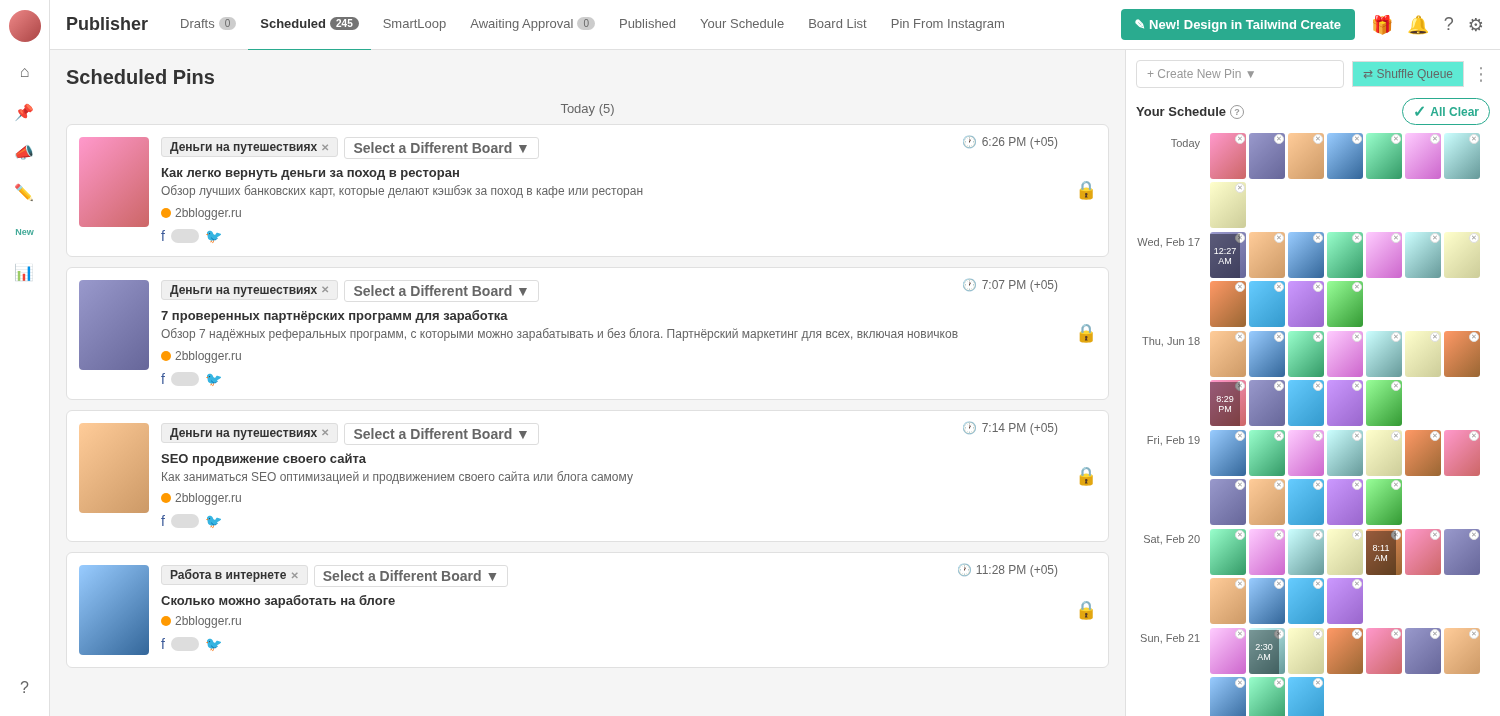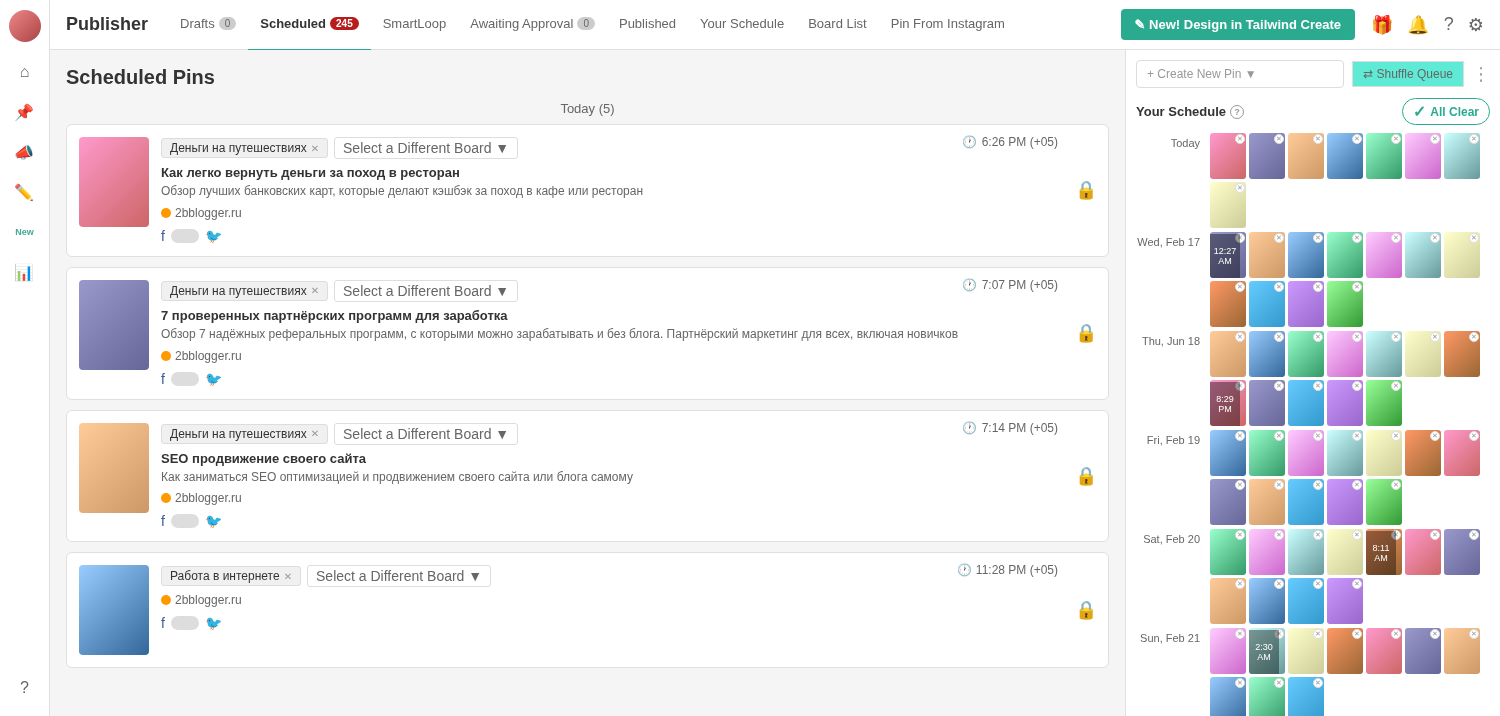--- a/index.html
+++ b/index.html
@@ -49,21 +49,21 @@
       font-size: 18px; font-weight: bold; color: #333; margin-right: 20px;
     }
     .nav-tabs {
       display: flex; align-items: center; gap: 0; flex: 1;
     }
     .nav-tab {
       padding: 0 12px; height: 54px; display: flex; align-items: center; cursor: pointer; color: #666; font-size: 13px; border-bottom: 3px solid transparent; white-space: nowrap;
     }
     .nav-tab.active { color: #333; border-bottom-color: #2aab8f; font-weight: 600; }
     .nav-badge {
-      background: #b91c1c; color: #fff; border-radius: 10px; padding: 1px 6px; font-size: 10px; margin-left: 4px;
+      background: #737373; color: #fff; border-radius: 10px; padding: 1px 6px; font-size: 10px; margin-left: 4px;
     }
     .nav-badge.gray { background: #ccc; color: #666; }
     .nav-create-btn {
       background: #2aab8f; color: #fff; border: none; border-radius: 4px; padding: 8px 14px; cursor: pointer; font-size: 13px; font-weight: 600; display: flex; align-items: center; gap: 6px; white-space: nowrap; margin-left: auto;
     }
     .top-icons { display: flex; align-items: center; gap: 14px; margin-left: 16px; color: #666; font-size: 18px; }
     .top-icon { cursor: pointer; }
 
     
     .content-area {
@@ -90,21 +90,21 @@
       background: #fff; border: 1px solid #e0e0e0; border-radius: 6px; margin-bottom: 10px; padding: 12px; display: flex; align-items: flex-start; gap: 12px; position: relative;
     }
     .pin-thumb {
       width: 70px; height: 90px; background: #ccc; border-radius: 4px; flex-shrink: 0; overflow: hidden;
     }
     .pin-thumb-1 { background: linear-gradient(135deg, #f9c, #c66); }
     .pin-thumb-2 { background: linear-gradient(135deg, #99c, #669); }
     .pin-thumb-3 { background: linear-gradient(135deg, #fc9, #c96); }
     .pin-thumb-4 { background: linear-gradient(135deg, #9cf, #369); }
     .pin-content { flex: 1; }
-    .pin-board-row { display: flex; align-items: center; gap: 6px; margin-bottom: 6px; flex-wrap: wrap; }
+    .pin-board-row { display: flex; align-items: flex-start; gap: 6px; margin-bottom: 6px; flex-wrap: wrap; font-weight: bold; }
     .pin-board-tag { background: #f0f0f0; border: 1px solid #ddd; border-radius: 3px; padding: 2px 8px; font-size: 12px; display: flex; align-items: center; gap: 4px; }
     .pin-board-x { cursor: pointer; color: #999; font-size: 10px; }
     .pin-board-select { border: 1px solid #ddd; border-radius: 3px; padding: 2px 8px; font-size: 14px; color: #666; background: #fff; cursor: pointer; }
     .pin-title { font-size: 13px; font-weight: 600; margin-bottom: 3px; color: #333; }
     .pin-desc { font-size: 12px; color: #666; line-height: 1.4; }
     .pin-source { display: flex; align-items: center; gap: 4px; margin-top: 6px; font-size: 12px; color: #666; }
     .pin-dot { width: 10px; height: 10px; border-radius: 50%; background: #f90; display: inline-block; }
     .pin-time-row { position: absolute; top: 10px; right: 50px; display: flex; align-items: center; gap: 4px; color: #666; font-size: 12px; }
     .pin-lock { position: absolute; right: 10px; top: 50%; transform: translateY(-50%); color: #aaa; font-size: 18px; }
     .pin-social { display: flex; align-items: center; gap: 6px; margin-top: 8px; }
@@ -318,20 +318,21 @@
         <div class="pin-content">
           <div class="pin-board-row">
             <div class="pin-board-tag">
               <span>Работа в интернете</span>
               <span class="pin-board-x">✕</span>
             </div>
             <div class="pin-board-select">
               <span>Select a Different Board</span> ▼
             </div>
           </div>
+          <div class="pin-title">Сколько можно заработать на блоге</div>
           <div class="pin-source">
             <span class="pin-dot"></span>
             <span>2bblogger.ru</span>
           </div>
           <div class="pin-social">
             <span class="fb-icon">f</span>
             <span class="toggle-sm"></span>
             <span class="tw-icon">🐦</span>
           </div>
         </div>

